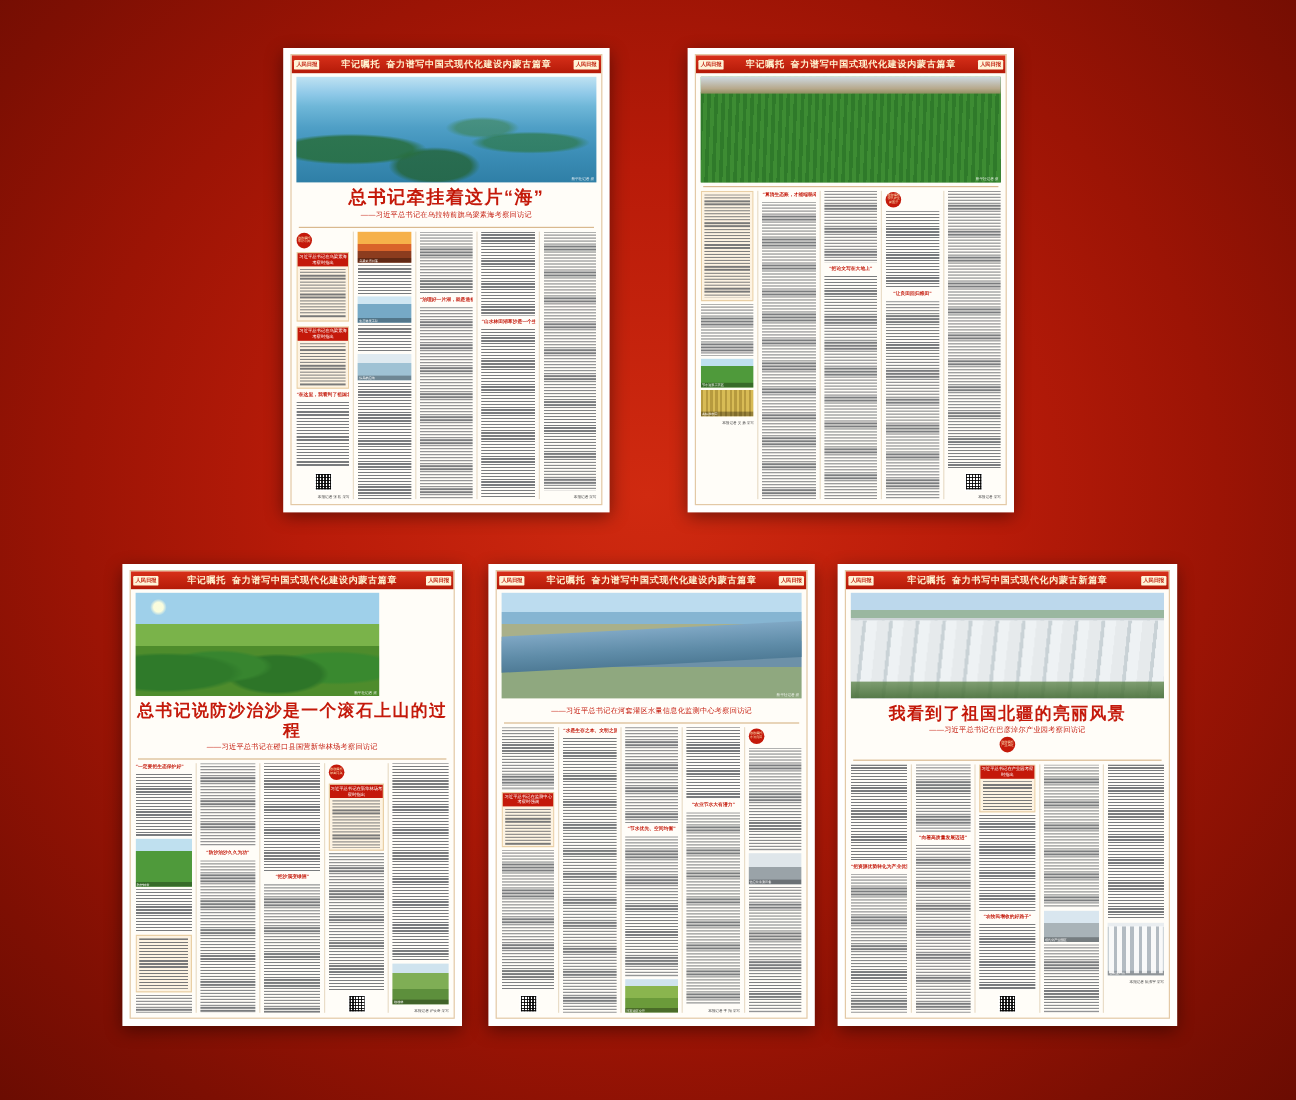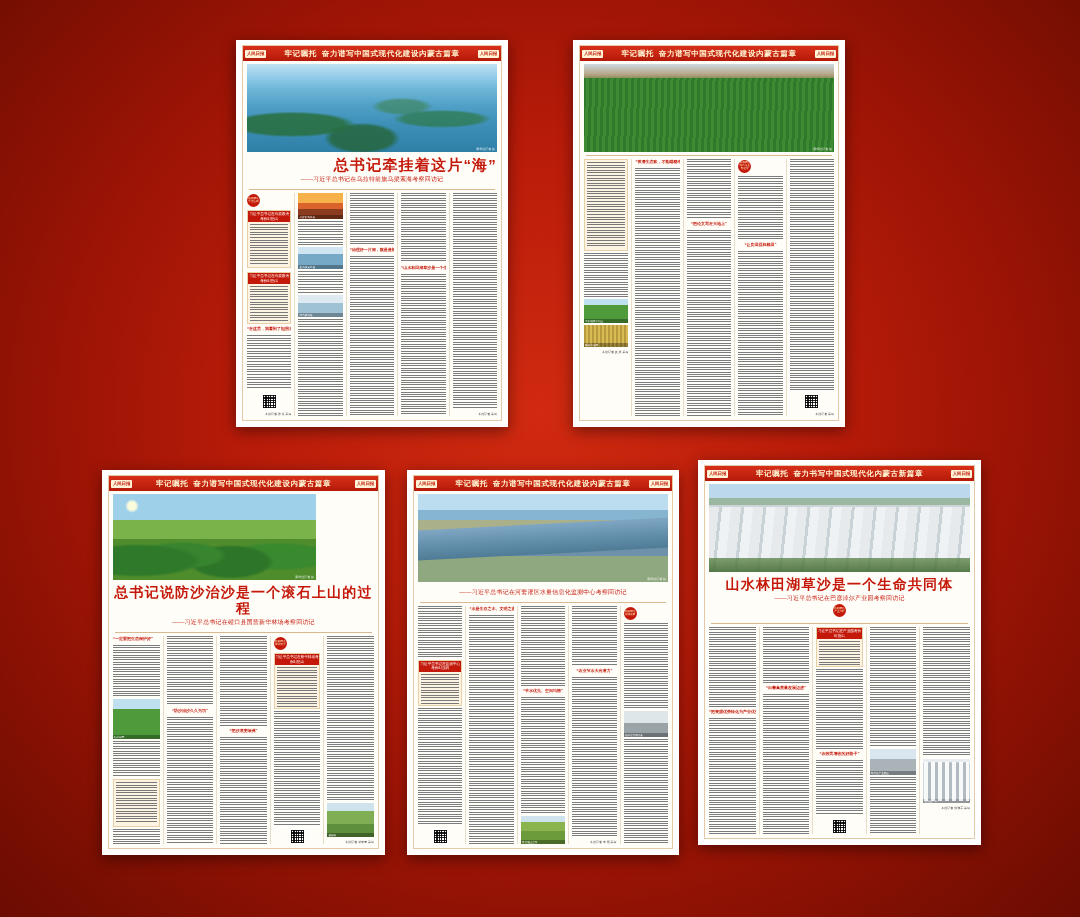--- a/index.html
+++ b/index.html
@@ -289,21 +289,21 @@
         <span class="seg1">牢记嘱托</span><span>奋力谱写中国式现代化建设内蒙古篇章</span>
       </span>
       <span class="logo">人民日报</span>
     </div>
 
     <div class="hero lake">
       <span class="credit">新华社记者 摄</span>
     </div>
 
     <div class="headline-block">
-      <div class="headline" style="font-size:15px;text-align:right;">总书记牵挂着这片“海”</div>
+      <div class="headline" style="font-size:15px;">总书记牵挂着这片“海”</div>
       <div class="subhead" style="font-size:6px;">——习近平总书记在乌拉特前旗乌梁素海考察回访记</div>
     </div>
     <div class="rule"></div>
 
     <div class="cols">
       <div class="col">
         <div class="seal-row">
           <div class="seal">殷殷嘱托 牢记心间</div>
         </div>
         <div class="sidebox" style="height:58px;">
@@ -545,37 +545,37 @@
         <div class="txt dense" style="height:86px;"></div>
         <div class="photo ph-mach" style="height:26px;">
           <span class="cap">信息化监测设备</span>
         </div>
         <div class="txt dense" style="flex:1 1 auto;"></div>
       </div>
     </div>
   </div>
 </div>
 
-<div class="page" style="left:698px; top:460px; width:283px; height:385px;">
+<div class="page" style="left:698px; top:470px; width:283px; height:385px;">
   <div class="page-inner">
 
     <div class="masthead">
       <span class="logo">人民日报</span>
       <span class="mh-title">
         <span class="seg1">牢记嘱托</span><span>奋力书写中国式现代化内蒙古新篇章</span>
       </span>
       <span class="logo">人民日报</span>
     </div>
 
     <div class="hero industry">
       <span class="credit">新华社记者 摄</span>
     </div>
 
     <div class="headline-block">
-      <div class="headline" style="font-size:14px;">山水林田湖草沙是一个生命共同体</div>
+      <div class="headline" style="font-size:14px;">我看到了祖国北疆的亮丽风景</div>
       <div class="subhead" style="font-size:6px;">——习近平总书记在巴彦淖尔产业园考察回访记</div>
       <div class="seal-row" style="justify-content:center;">
         <div class="seal">殷殷嘱托 产业兴旺</div>
       </div>
     </div>
     <div class="rule"></div>
 
     <div class="cols">
       <div class="col">
         <div class="txt dense" style="height:80px;"></div>

